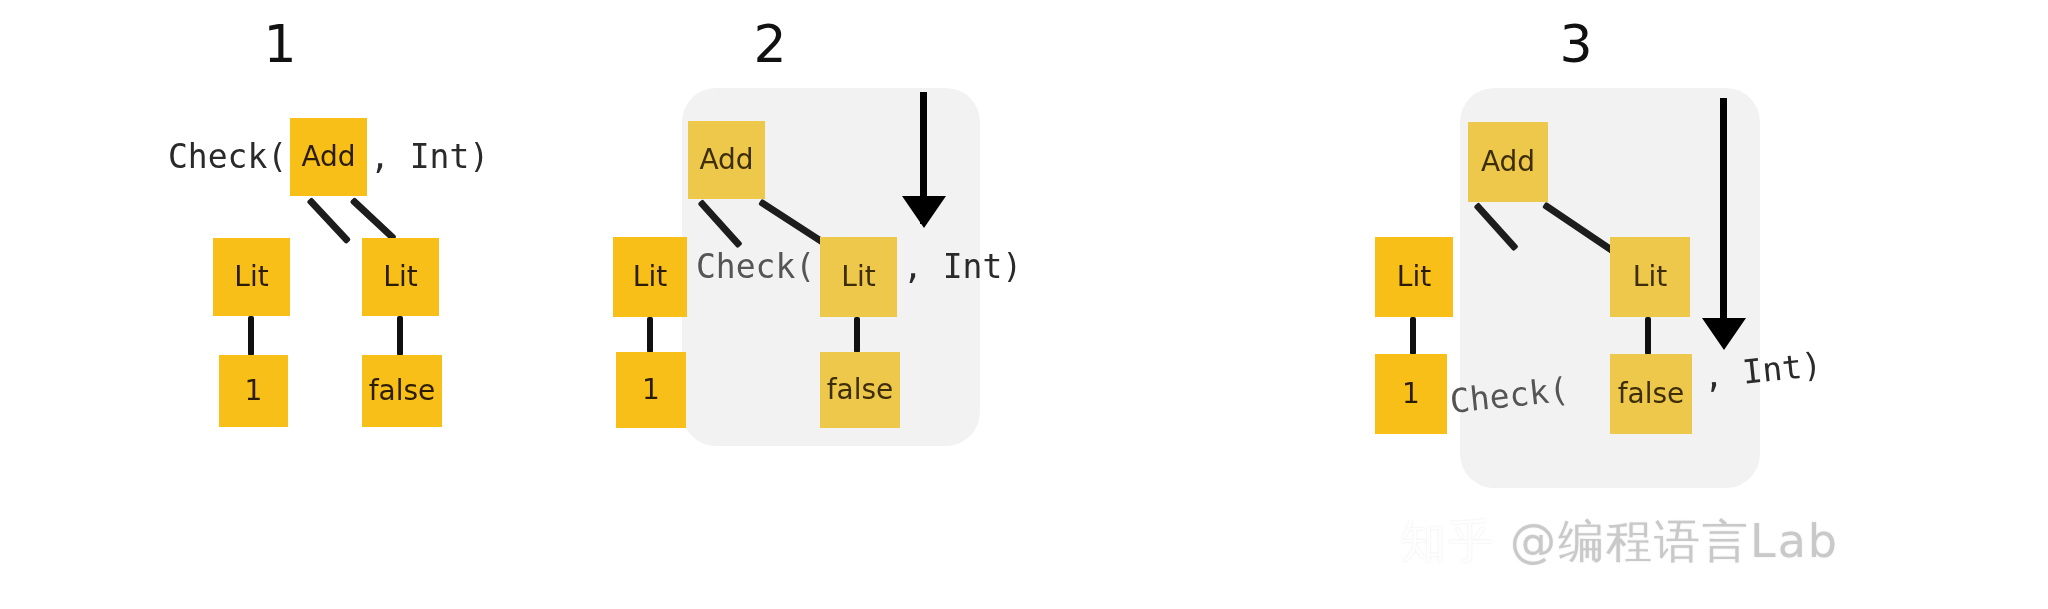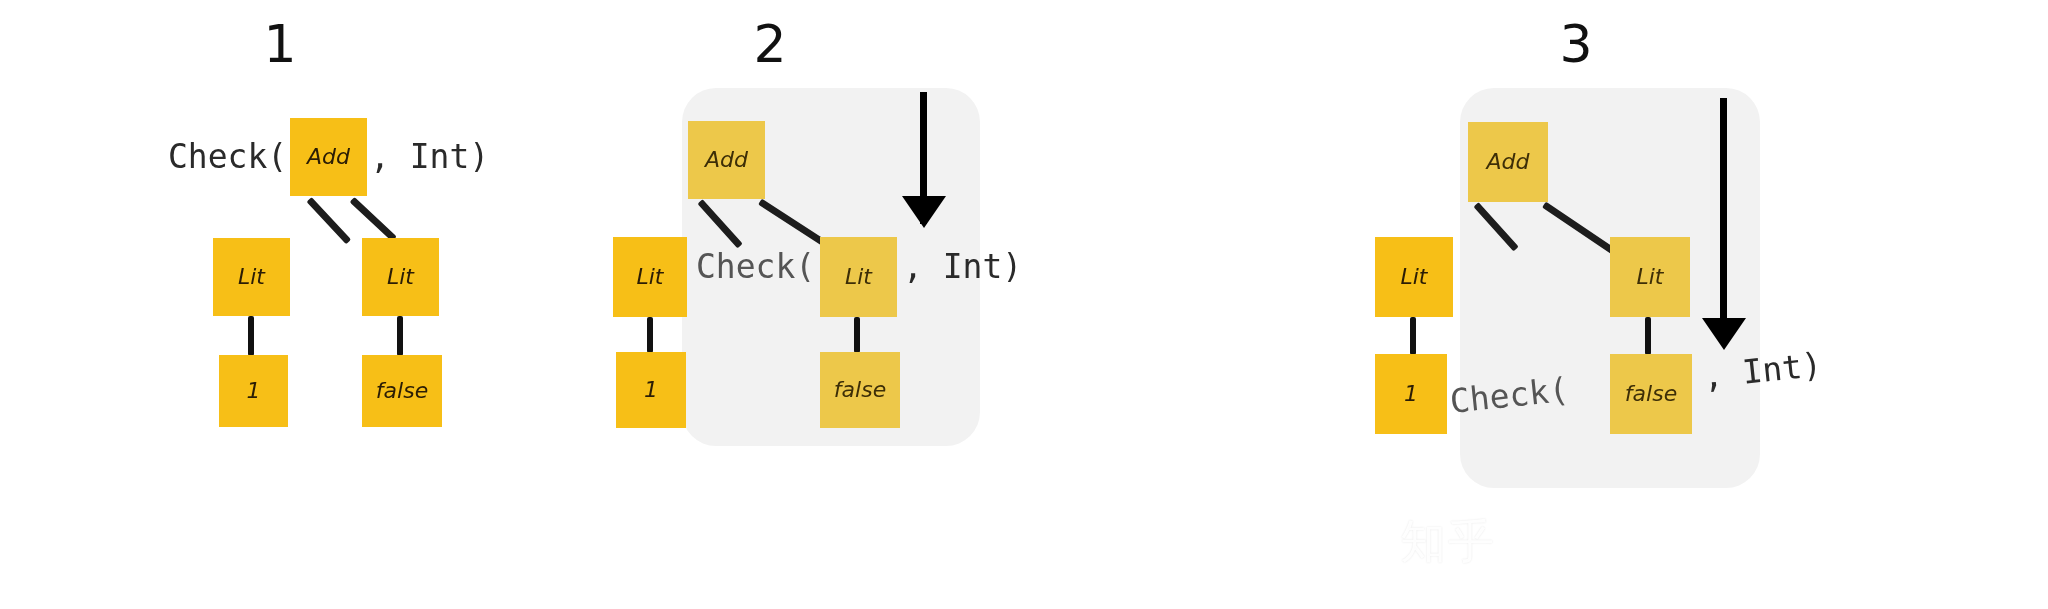--- a/index.html
+++ b/index.html
@@ -34,27 +34,26 @@
   .group-bg {
     position: absolute;
     background: #f2f2f2;
     border-radius: 34px;
   }
   .node {
     position: absolute;
     background: #f7bf17;
     color: #2b1d05;
     font-family: "DejaVu Sans", sans-serif;
-    font-size: 22px;
+    font-size: 28px;
     display: flex;
     align-items: center;
     justify-content: center;
     line-height: 1;
     box-sizing: border-box;
-    font-style: italic;
   }
   .node.faded {
     background: #edc84a;
     color: #3d2e07;
   }
   .node.wide { letter-spacing: 0px; }
   .edge {
     position: absolute;
     background: #1d1d1d;
     transform-origin: 0 50%;
@@ -178,14 +177,15 @@
     <div class="node faded wide" style="left:290px; top:354px; width:82px; height:80px;">false</div>
 
     <div class="code-text muted tilted" style="left:130px; top:385px;">Check(</div>
     <div class="code-text tilted" style="left:383px; top:360px;">, Int)</div>
 
     <div class="arrow-shaft" style="left:400px; top:98px; height:242px;"></div>
     <div class="arrow-head" style="left:382px; top:318px;"></div>
   </div>
 
   <div class="watermark" style="left:1400px; top:518px;">知乎</div>
+  <div class="watermark wm-grey" style="left:1510px; top:518px;">@编程语言Lab</div>
 
 </div>
 
 </body></html>

